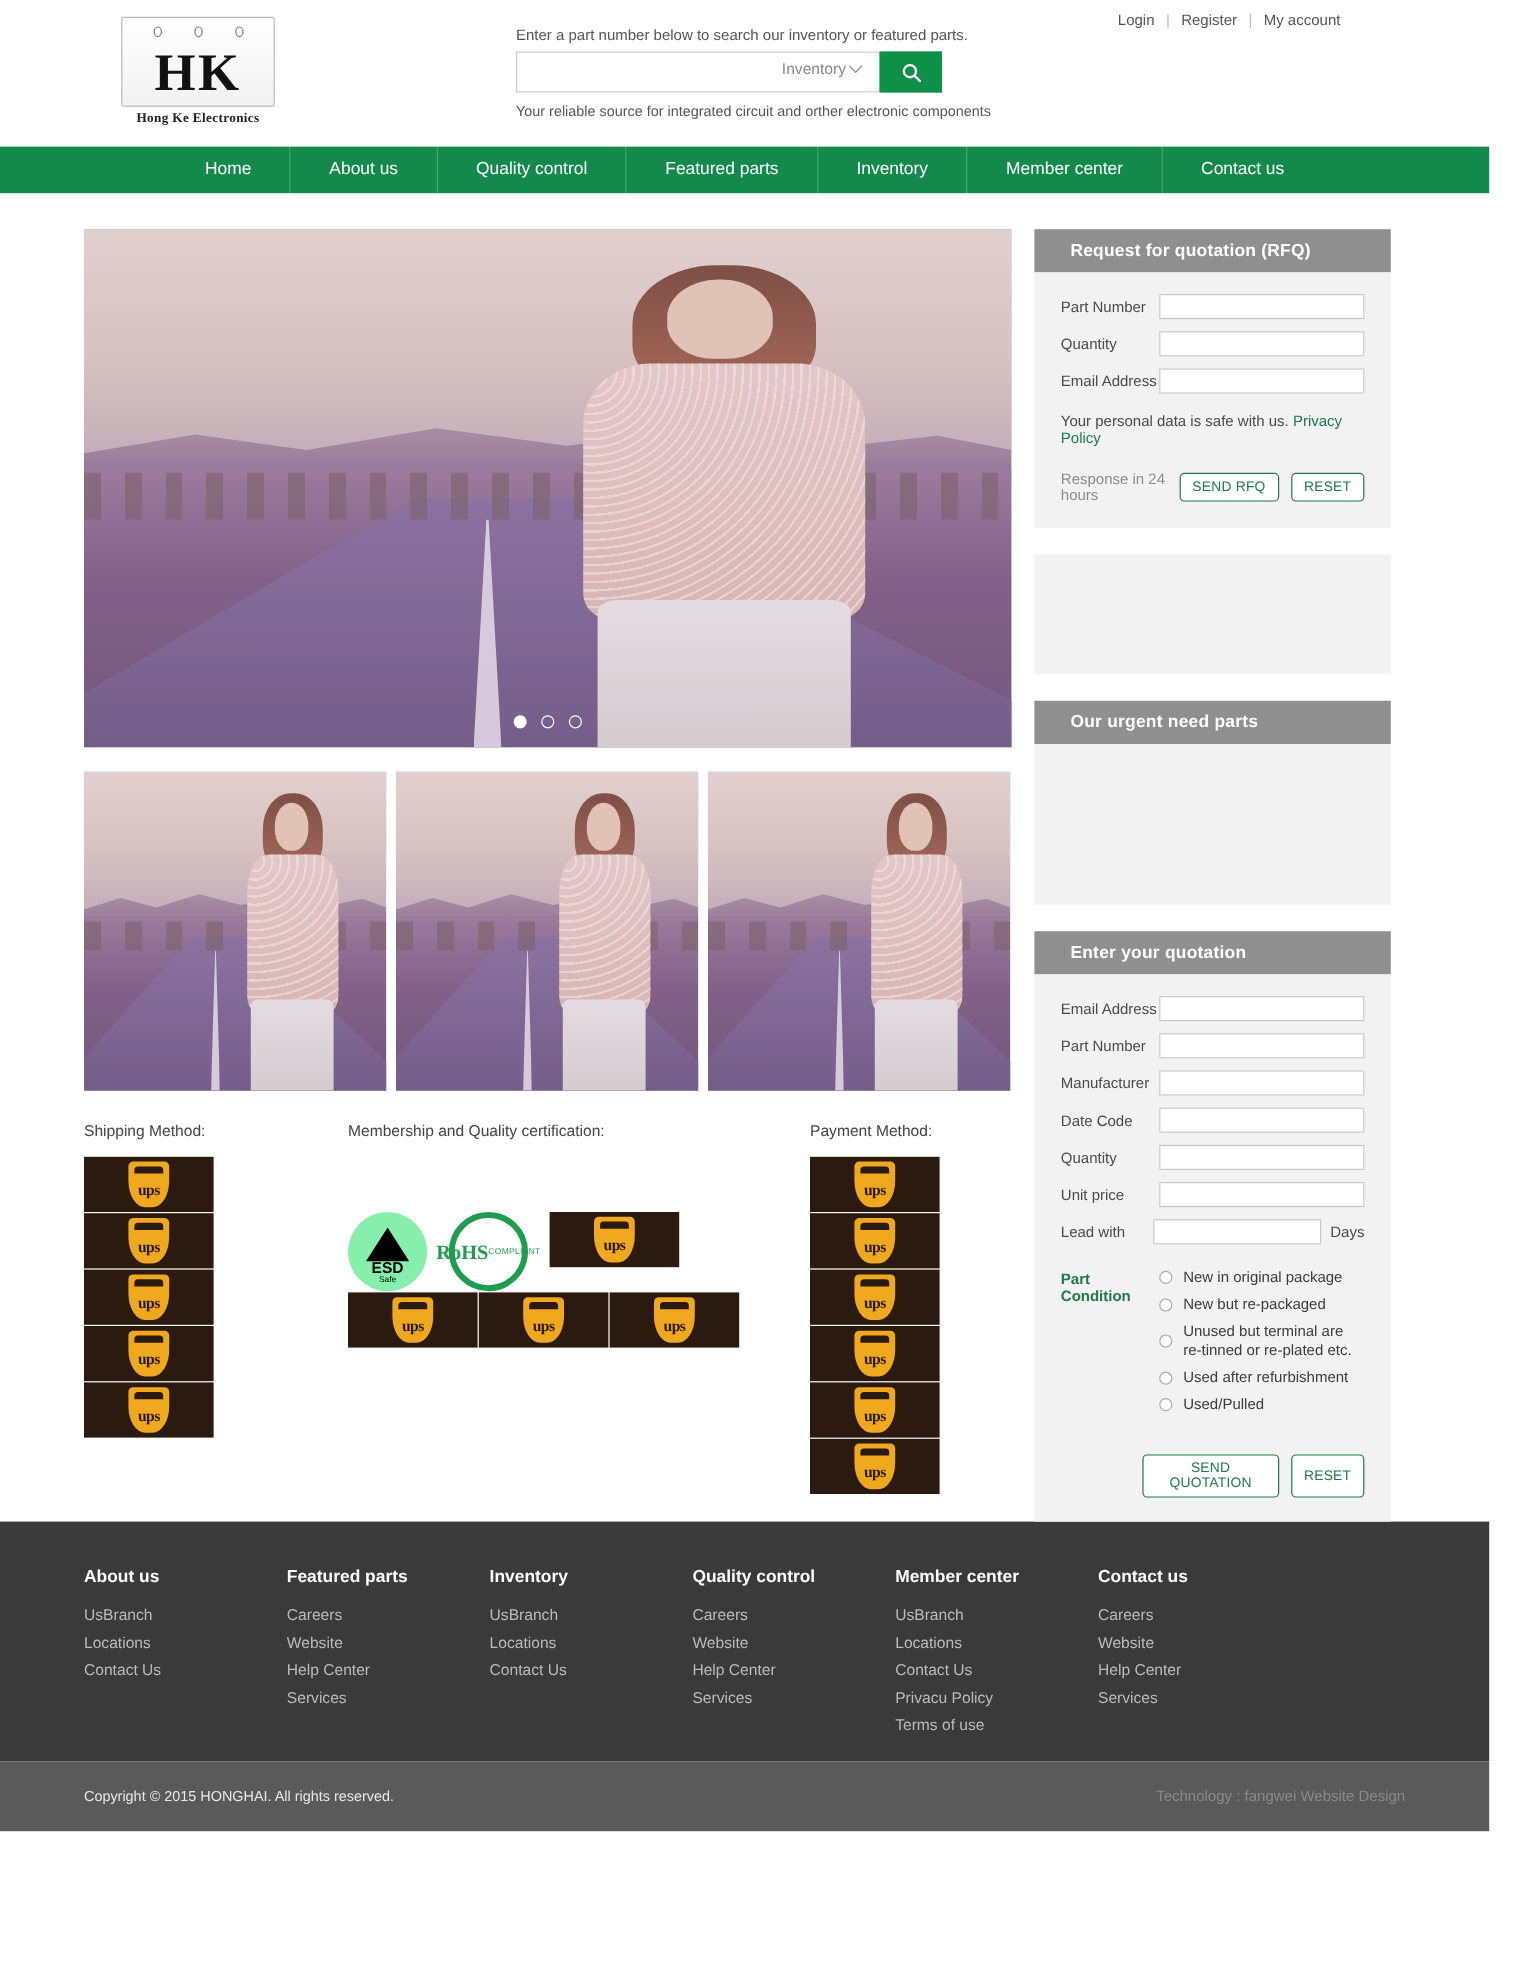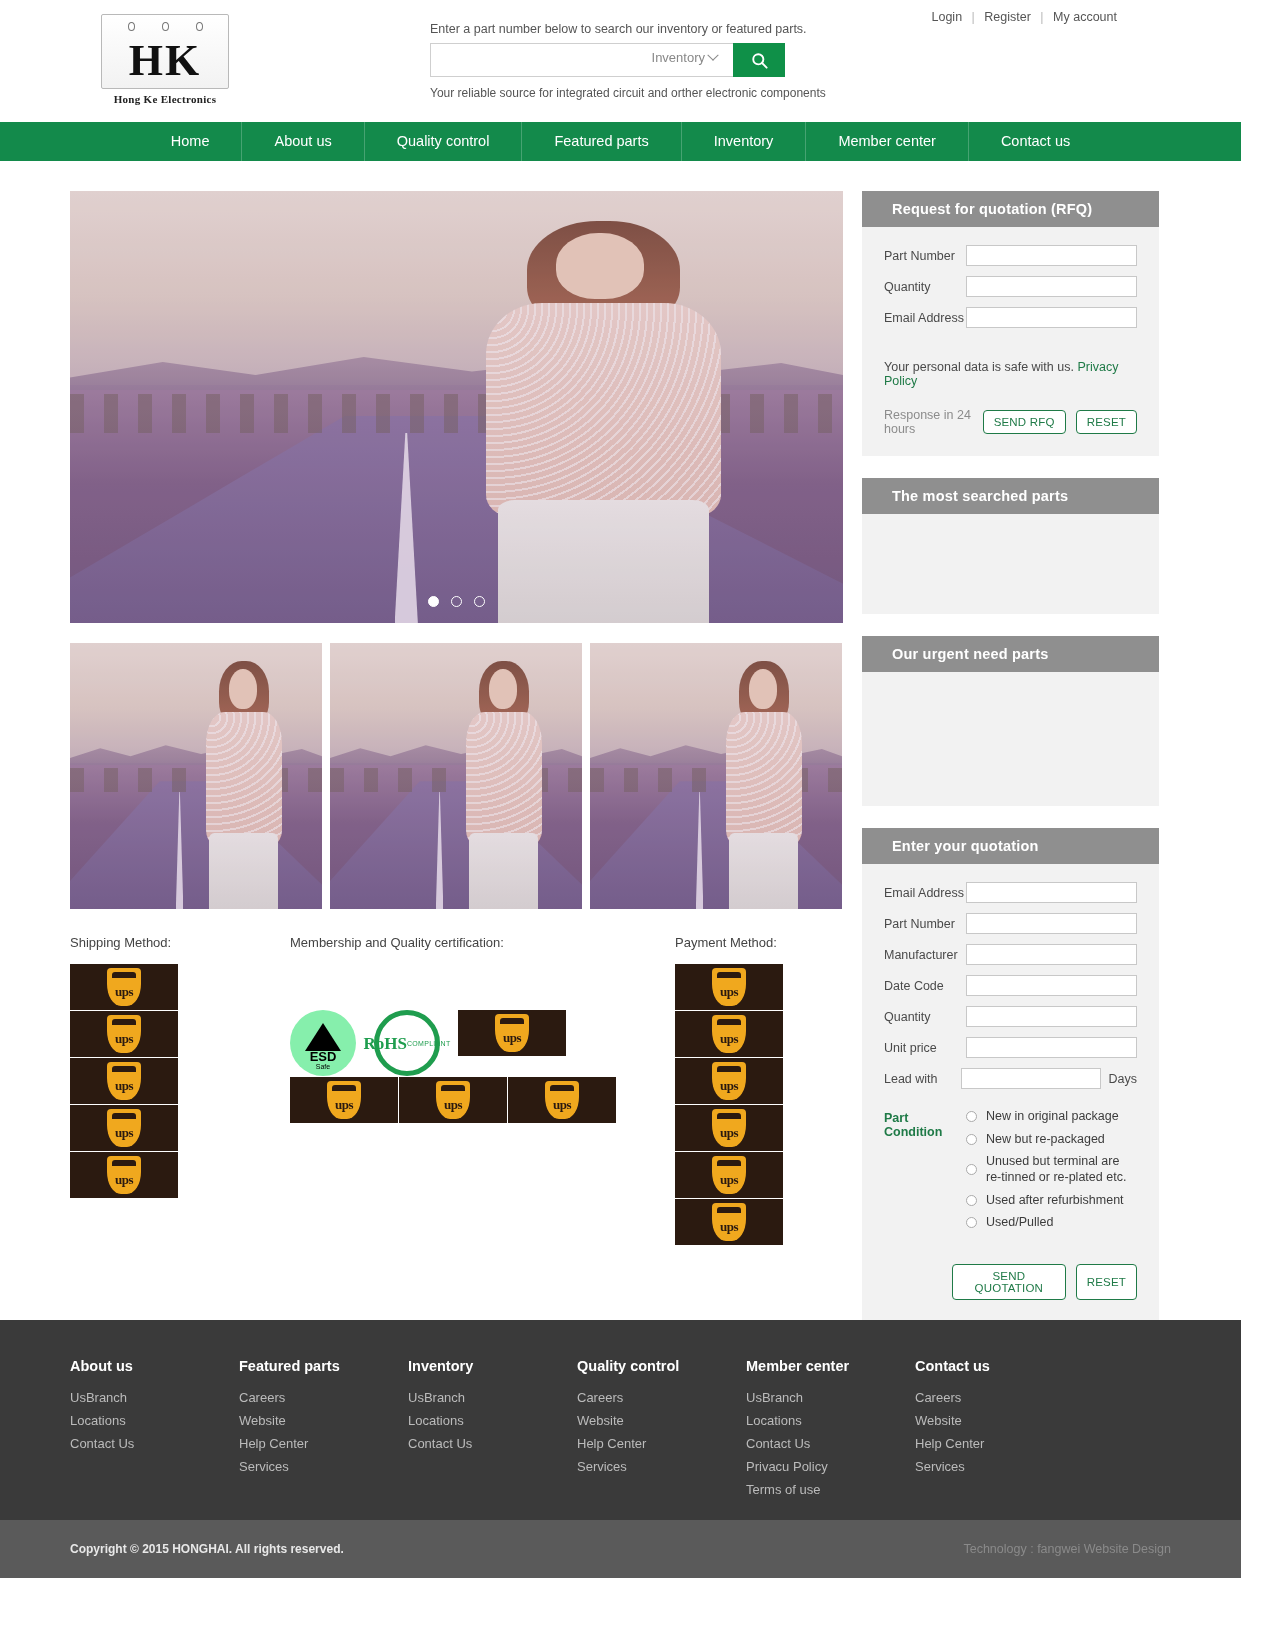--- a/index.html
+++ b/index.html
@@ -168,21 +168,21 @@
   .frow { display:flex; align-items:center; margin-bottom:10px; }
   .frow label { width:82px; font-size:12.5px; color:#4a4a4a; }
   .frow input[type=text] {
     flex:1; height:21px; border:1px solid #c8c8c8; background:#fff;
     outline:none; font-size:12px; padding:0 5px;
     font-family:"Liberation Sans", sans-serif;
   }
   .frow .days { margin-left:8px; font-size:12.5px; color:#4a4a4a; }
   .frow input.lead { flex:none; width:140px; }
 
-  .privacy { font-size:12.5px; color:#4a4a4a; margin:32px 0 20px 0; }
+  .privacy { font-size:12.5px; color:#4a4a4a; margin:16px 0 20px 0; }
   .privacy a { color:#1f7a47; text-decoration:none; }
   .btn-row { display:flex; align-items:center; gap:10px; }
   .resp { font-size:12.5px; color:#8c8c8c; flex:1; }
   .btn {
     border:1px solid #1f7a47; color:#1f7a47; background:#fff;
     border-radius:4px; font-size:11.5px; padding:5px 10px; cursor:pointer;
     font-family:"Liberation Sans", sans-serif; letter-spacing:.2px;
   }
   .btn-row-q { display:flex; gap:10px; justify-content:flex-start; margin-top:26px; padding-left:68px; }
 
@@ -196,21 +196,21 @@
   
   .footer { background:#3a3a3a; padding:38px 70px 0 70px; height:200px; }
   .fcols { display:flex; }
   .fcol { width:169px; }
   .fcol h4 { margin:0 0 16px 0; font-size:14.5px; color:#fff; font-weight:bold; }
   .fcol a { display:block; font-size:13px; color:#bbb; text-decoration:none; margin-bottom:8px; }
   .copybar {
     background:#5a5a5a; height:58px; display:flex; align-items:center;
     justify-content:space-between; padding:0 70px;
   }
-  .copy-left { font-size:12px; color:#e8e8e8;font-weight:bold; }
+  .copy-left { font-size:12px; color:#e8e8e8; }
   .copy-right { font-size:12.5px; color:#8a8a8a; }
 
   
   .photo { position:relative; width:100%; height:100%; overflow:hidden; background:#b39ab8; }
   .photo .sky { position:absolute; left:0; right:0; top:0; height:45%;
     background:linear-gradient(#efe3d8, #e3d2c6 55%, #cbb9bd); }
   .photo .mtn { position:absolute; left:0; right:0; top:36%; height:12%;
     background:linear-gradient(#a98fa2,#8d7490); clip-path:polygon(0 60%,12% 30%,24% 55%,38% 20%,52% 48%,66% 25%,80% 52%,92% 32%,100% 55%,100% 100%,0 100%); opacity:.85; }
   .photo .ground { position:absolute; left:0; right:0; top:46%; bottom:0;
     background:linear-gradient(#9d7d9c, #7e5f84 40%, #6d5277); }
@@ -514,21 +514,20 @@
             <span class="resp">Response in 24 hours</span>
             <button class="btn">SEND RFQ</button>
             <button class="btn">RESET</button>
           </div>
         </div>
       </div>
 
       <div class="spacer"></div>
 
       <div class="panel">
-        <div class="panel-head">The most searched parts</div>
         <div class="panel-body empty"></div>
       </div>
 
       <div class="spacer"></div>
 
       <div class="panel">
         <div class="panel-head">Our urgent need parts</div>
         <div class="panel-body empty2"></div>
       </div>
 

